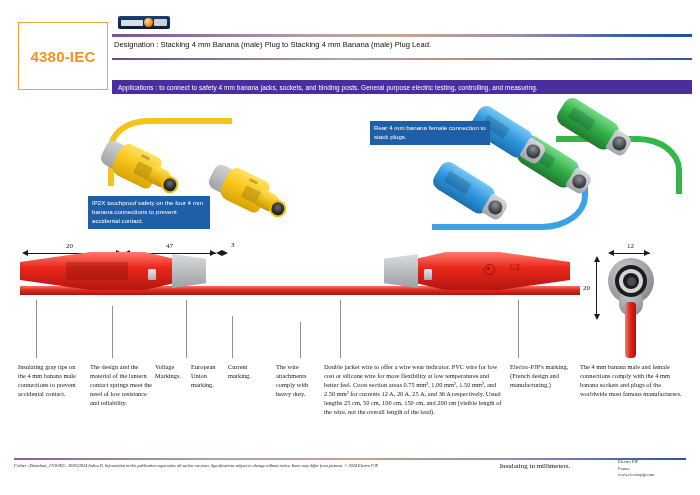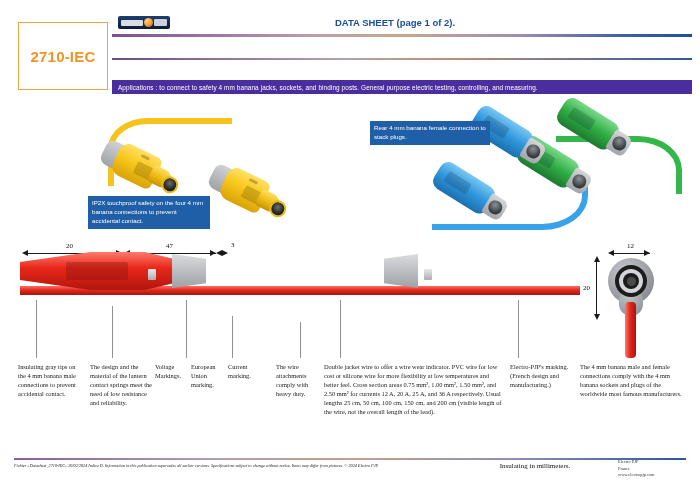--- a/index.html
+++ b/index.html
@@ -251,31 +251,31 @@
     position:absolute;left:618px;top:459px;width:80px;
     font-family:"Liberation Serif",serif;font-size:4.4px;line-height:1.5;color:#333;
   }
 </style>
 </head>
 <body>
 
 <div class="page">
 
   <div class="ref-box">
-    <div class="ref">2710-IEC</div>
+    <div class="ref">4380-IEC</div>
   </div>
 
   <div class="logo">
     <div class="lw"></div>
     <div class="lorb"></div>
     <div class="lr"></div>
   </div>
 
-  <div class="sheet-title">DATA SHEET (page 1 of 2).</div>
   <div class="hdr-rule"></div>
+  <div class="designation">Designation : Stacking 4 mm Banana (male) Plug to Stacking 4 mm Banana (male) Plug Lead.</div>
   <div class="hdr-rule2"></div>
 
   <div class="applications">
     <span>Applications : to connect to safety 4 mm banana jacks, sockets, and binding posts. General purpose electric testing, controlling, and measuring.</span>
   </div>
 
   <div class="photo">
     <div class="ycable"></div>
     <div class="yplug" id="yplug-left">
       <div class="grip"></div>
@@ -351,20 +351,24 @@
   <div class="wire-h"></div>
 
   <div class="dwg-plug" id="dwgL">
     <div class="dbody"></div>
     <div class="dwg-mark"></div>
     <div class="dwg-tab"></div>
     <div class="dgrip"></div>
   </div>
 
   <div class="dwg-plug" id="dwgR">
+    <div class="dbody">
+      <div class="symcirc"></div>
+      <div class="ce">CE</div>
+    </div>
     <div class="dwg-tab"></div>
     <div class="dgrip"></div>
   </div>
 
   <div class="dimline" style="left:612px;top:253px;width:38px;"></div>
   <div class="arrow l" style="left:608px;top:250px;"></div>
   <div class="arrow r" style="left:644px;top:250px;"></div>
   <div class="dimtext" style="left:627px;top:242px;">12</div>
 
   <div class="dimline" style="left:596px;top:260px;width:1px;height:56px;background:#1a1a1a;"></div>

